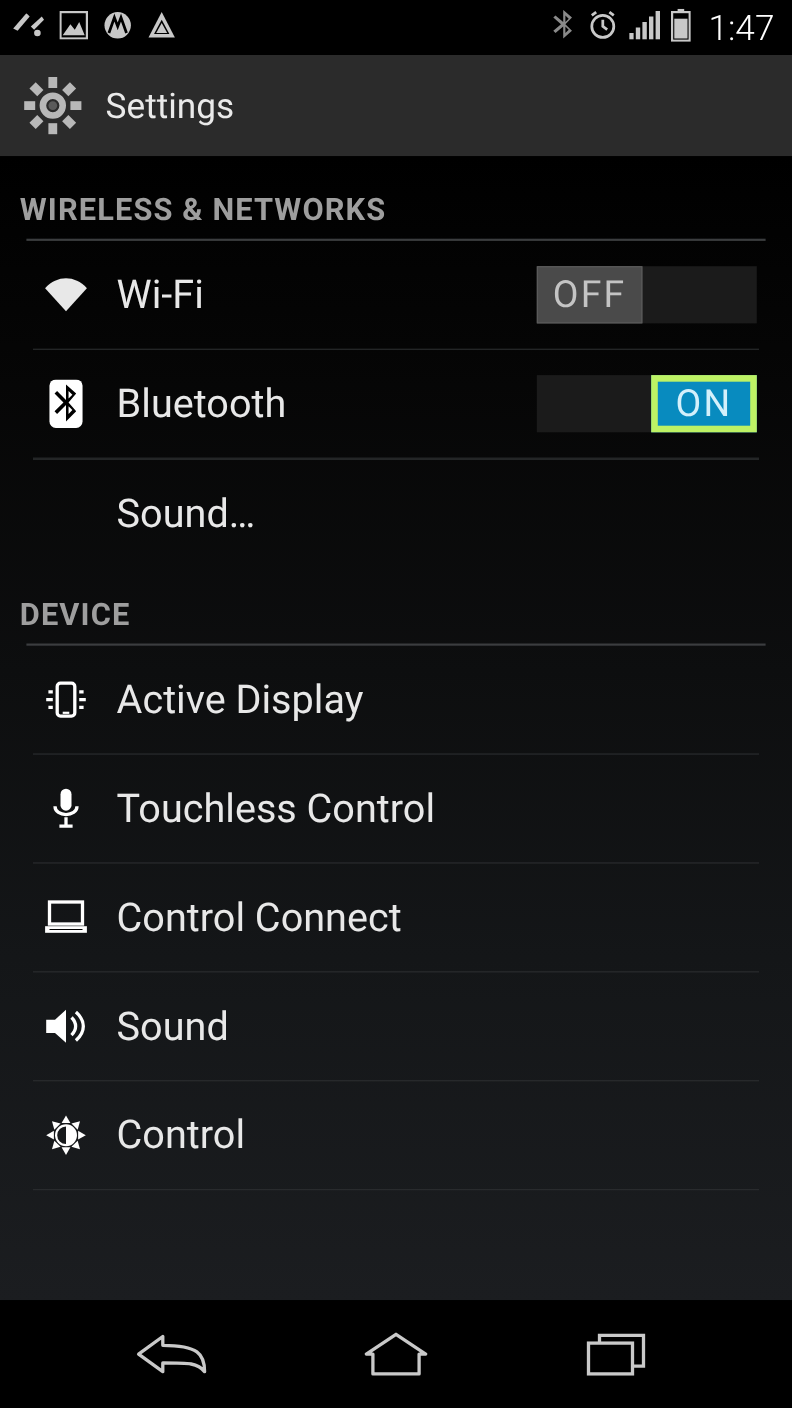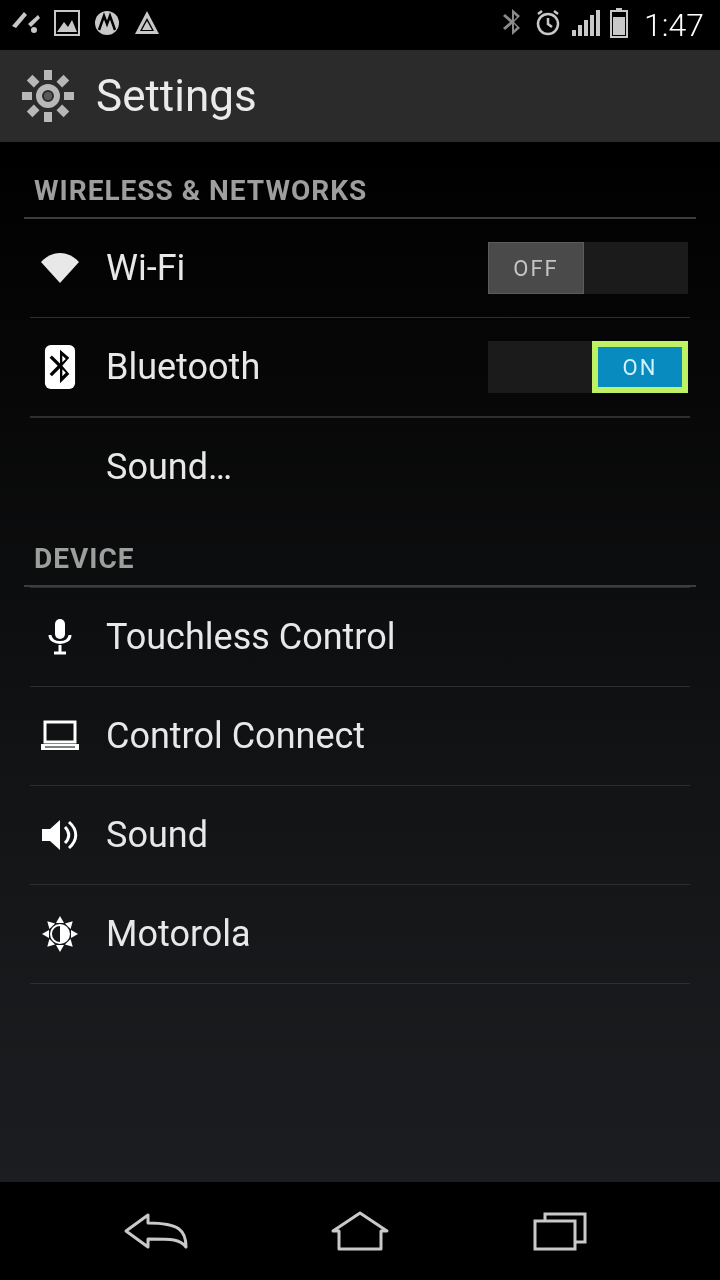--- a/index.html
+++ b/index.html
@@ -40,39 +40,39 @@
   
   .app-bar {
     height: 92px;
     background: #2b2b2b;
     display: flex;
     align-items: center;
     padding: 0 20px;
     gap: 20px;
   }
   .app-title {
-    font-size: 44px;
+    font-size: 32px;
     font-weight: 400;
     color: #eaeaea;
   }
   .gear {
     width: 56px; height: 56px;
     display: flex; align-items: center; justify-content: center;
   }
 
   
   .content {
     flex: 1;
     background: linear-gradient(#000 0%, #060606 20%, #141618 70%, #1b1d20 100%);
     overflow: hidden;
     padding-top: 6px;
   }
 
   .section-header {
-    padding: 26px 28px 10px 34px;
+    padding: 26px 28px 10px 18px;
     font-size: 28px;
     font-weight: 700;
     letter-spacing: 1px;
     color: #9e9e9e;
   }
   .section-rule {
     margin: 0 24px;
     border: none;
     border-top: 2px solid #3b3d3f;
   }
@@ -108,21 +108,21 @@
     background: #1b1b1b;
     position: relative;
     display: flex;
   }
   .toggle-knob {
     width: 96px;
     height: 100%;
     display: flex;
     align-items: center;
     justify-content: center;
-    font-size: 22px;
+    font-size: 34px;
     letter-spacing: 2px;
     text-align: right;
   }
   .toggle.off .toggle-knob {
     background: #4a4a4a;
     color: #c4c4c4;
     border: 1px solid #5c5c5c;
     margin-left: 0;
   }
   .toggle.on .toggle-knob {
@@ -272,20 +272,30 @@
   <hr class="item-rule">
 
   <div class="item">
     <span class="item-icon"></span>
     <span class="item-label">Sound…</span>
   </div>
 
   <div class="section-header">DEVICE</div>
   <hr class="section-rule">
 
+  <div class="item">
+    <span class="item-icon">
+      <svg width="42" height="38" viewBox="0 0 42 38">
+          <rect x="13" y="4" width="16" height="30" rx="3" fill="none" stroke="#fff" stroke-width="3"></rect>
+          <rect x="18" y="30" width="6" height="2" fill="#fff"></rect>
+          <path d="M5 12 L9 12 M3 19 L9 19 M5 26 L9 26 M37 12 L33 12 M39 19 L33 19 M37 26 L33 26" stroke="#fff" stroke-width="3"></path>
+        </svg>
+    </span>
+    <span class="item-label">Active Display</span>
+  </div>
   <hr class="item-rule">
 
   <div class="item">
     <span class="item-icon">
       <svg width="28" height="40" viewBox="0 0 28 40">
           <rect x="9" y="2" width="10" height="20" rx="5" fill="#fff"></rect>
           <path d="M4 18 C4 28 24 28 24 18" fill="none" stroke="#fff" stroke-width="3"></path>
           <line x1="14" y1="28" x2="14" y2="36" stroke="#fff" stroke-width="3"></line>
           <line x1="8" y1="36" x2="20" y2="36" stroke="#fff" stroke-width="3"></line>
         </svg>
@@ -329,21 +339,21 @@
             <polygon points="0,-18 4,-11 -4,-11" transform="rotate(135)"></polygon>
             <polygon points="0,-18 4,-11 -4,-11" transform="rotate(180)"></polygon>
             <polygon points="0,-18 4,-11 -4,-11" transform="rotate(225)"></polygon>
             <polygon points="0,-18 4,-11 -4,-11" transform="rotate(270)"></polygon>
             <polygon points="0,-18 4,-11 -4,-11" transform="rotate(315)"></polygon>
             <circle r="9" fill="none" stroke="#fff" stroke-width="2"></circle>
             <path d="M0 -9 A9 9 0 0 1 0 9 Z" fill="#fff"></path>
           </g>
         </svg>
     </span>
-    <span class="item-label">Motorola</span>
+    <span class="item-label">Control</span>
   </div>
   <hr class="item-rule">
 
 </div>
 
 <div class="nav-bar">
   <div class="nav-btn">
     <svg width="80" height="44" viewBox="0 0 80 44">
         <path d="M6 22 L28 6 L28 14 C60 14 66 22 66 38 C60 30 52 30 28 30 L28 38 Z" stroke-linejoin="round"></path>
       </svg>

